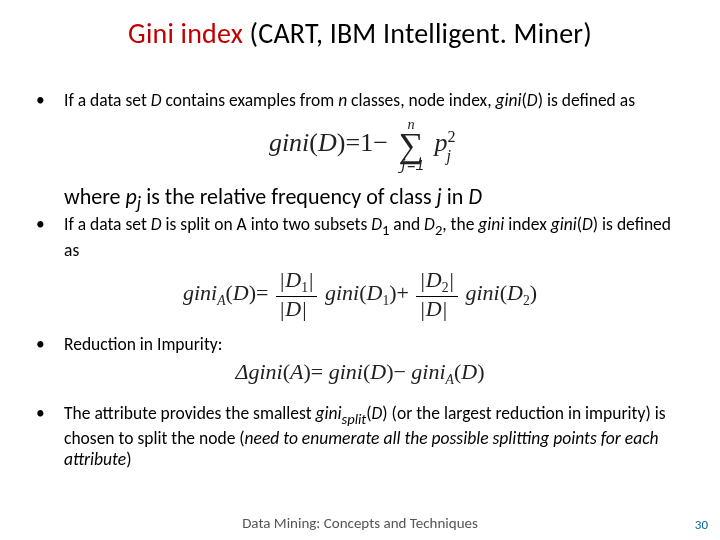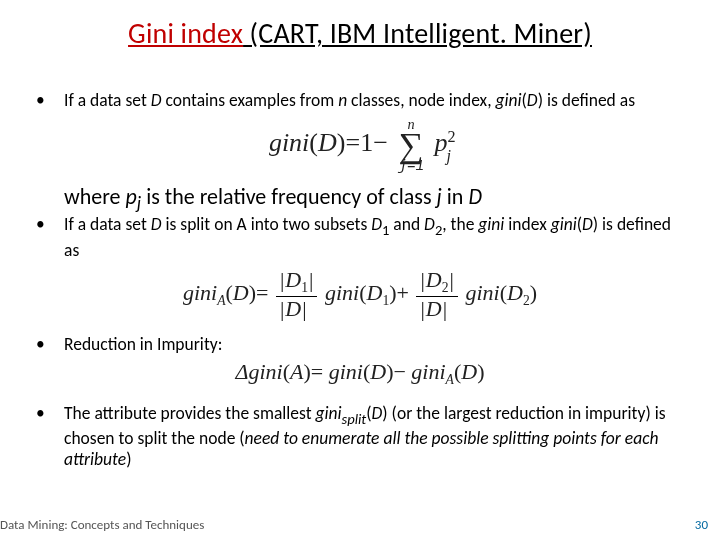--- a/index.html
+++ b/index.html
@@ -23,21 +23,21 @@
     position: absolute;
     top: 16px;
     left: 0;
     width: 720px;
     text-align: center;
     font-size: 28px;
     letter-spacing: 0.2px;
   }
   .title .accent { color: #c00000; }
   .title .rest   { color: #000; }
-  .title .ul { text-decoration: underline; }
+  .title .ul { }
 
   .bullets {
     position: absolute;
     top: 90px;
     left: 30px;
     right: 30px;
   }
   .item {
     display: flex;
     font-size: 17.5px;
@@ -96,21 +96,22 @@
   .frac .fn { display: block; padding: 0 3px 1px 3px; border-bottom: 1.3px solid #000; white-space: nowrap; }
   .frac .fd { display: block; padding: 1px 3px 0 3px; white-space: nowrap; }
 
   .abs::before, .abs::after { content: "|"; font-style: normal; padding: 0 1px; }
 
   .footer {
     position: absolute;
     bottom: 8px;
     left: 0;
     width: 720px;
-    font-size: 13px;
+    text-align: center;
+    font-size: 15px;
     color: #555;
   }
   .pagenum {
     position: absolute;
     right: 12px;
     bottom: 8px;
     font-size: 13px;
     color: #0369a1;
   }
 

